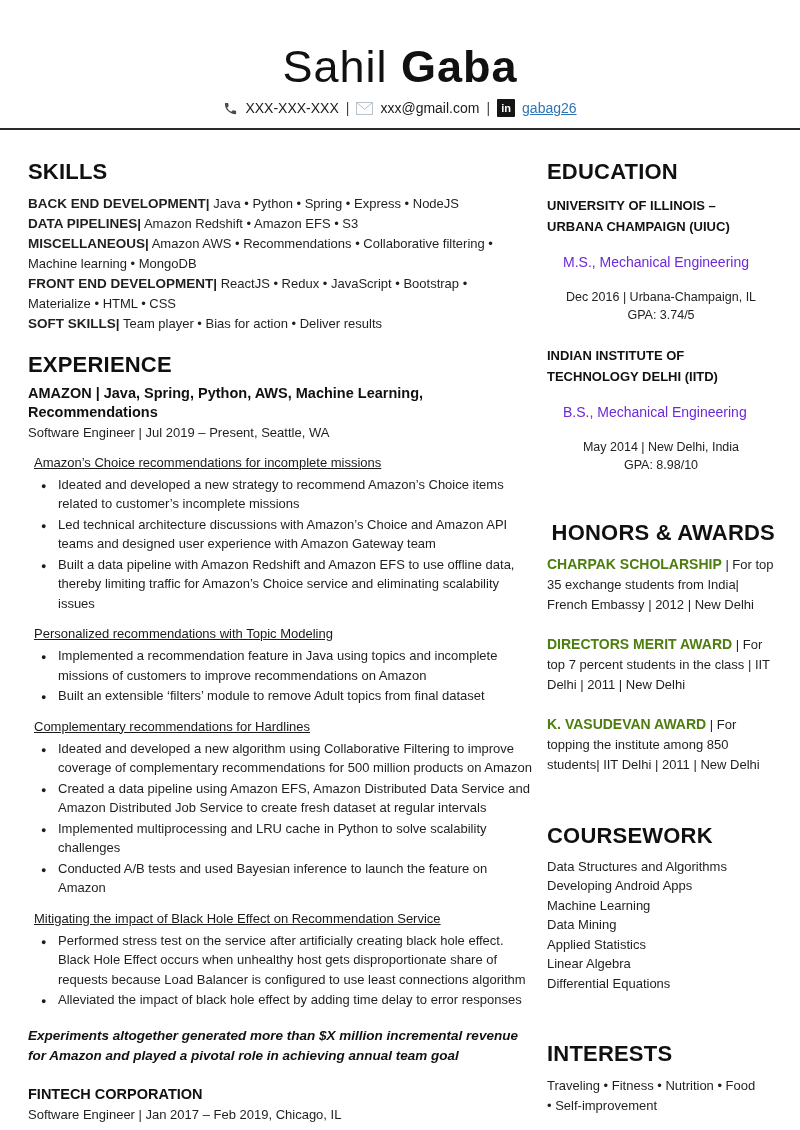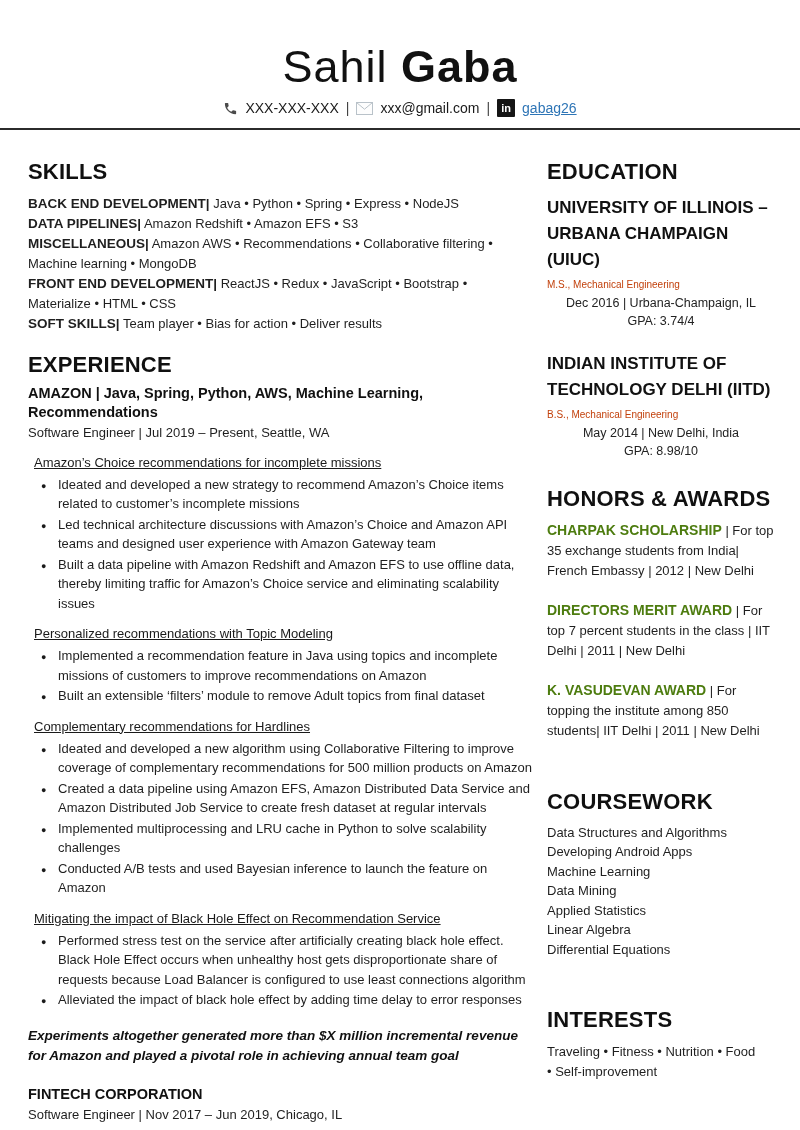--- a/index.html
+++ b/index.html
@@ -38,21 +38,21 @@
   
   .columns { display: flex; gap: 14px; padding: 0 25px 0 28px; }
   .col-left  { width: 505px; flex: none; }
   .col-right { flex: 1; min-width: 0; }
 
   h2.section {
     font-size: 22px; font-weight: 700; color: #101010;
     margin: 30px 0 9px 0; line-height: 1.1; letter-spacing: 0.2px;
   }
   h2.mt-exp { margin-top: 19px; margin-bottom: 6px; }
-  h2.mt-honors { margin-top: 27px; }
+  h2.mt-honors { margin-top: 47px; text-align: right; }
   h2.mt-course { margin-top: 49px; }
   h2.mt-interests { margin-top: 49px; }
 
   
   .skill-line { font-size: 13px; line-height: 20px; margin: 0; }
   .skill-line b { font-size: 13.5px; }
 
   
   .company { font-size: 14.5px; font-weight: 700; margin: 7px 0 0 0; line-height: 19px; color: #111; }
   .company.second { margin-top: 19px; }
@@ -63,22 +63,22 @@
     text-decoration: underline; display: inline-block; color: #1a1a1a;
   }
   ul.bullets { margin: 2px 0 0 0; padding: 0 0 0 13px; list-style: none; }
   li.bullet { font-size: 13px; line-height: 19.5px; padding-left: 17px; position: relative; margin-top: 1px; }
   li.bullet::before { content: "●"; position: absolute; left: 0; top: 2px; font-size: 9px; color: #1a1a1a; }
   .summary { font-size: 13.5px; font-weight: 700; font-style: italic; line-height: 20px; margin: 16px 0 0 0; color: #111; }
 
   
   .school { margin-top: 10px; }
   .school + .school { margin-top: 21px; }
-  .school-name { font-size: 17px; font-weight: 700; line-height: 26px; margin: 0 0 2px 0; color: #111; }
-  .degree { font-size: 10px; line-height: 19px; margin: 0; color: #c2410c; }
+  .school-name { font-size: 13px; font-weight: 700; line-height: 21px; margin: 0 0 2px 0; color: #111; }
+  .degree { font-size: 14px; line-height: 19px; margin: 16px; color: #6d28d9; }
   .edu-meta { font-size: 12.5px; line-height: 18px; margin: 0; color: #222; text-align: center; }
 
   
   .award { font-size: 13px; line-height: 20px; margin: 9px 0 0 0; }
   .award + .award { margin-top: 19px; }
   .award b { font-size: 14px; color: #4d7c0f; }
 
   
   .course { font-size: 13px; line-height: 19.5px; margin: 0; }
   .course:first-of-type { margin-top: 5px; }
@@ -169,38 +169,38 @@
           <p class="project-title">Mitigating the impact of Black Hole Effect on Recommendation Service</p>
           <ul class="bullets">
             <li class="bullet">Performed stress test on the service after artificially creating black hole effect. Black Hole Effect occurs when unhealthy host gets disproportionate share of requests because Load Balancer is configured to use least connections algorithm</li>
             <li class="bullet">Alleviated the impact of black hole effect by adding time delay to error responses</li>
           </ul>
         </div>
 
         <p class="summary">Experiments altogether generated more than $X million incremental revenue for Amazon and played a pivotal role in achieving annual team goal</p>
 
         <p class="company second">FINTECH CORPORATION</p>
-        <p class="job-meta">Software Engineer | Nov 2017 – Jun 2019, Chicago, IL</p>
+        <p class="job-meta">Software Engineer | Jan 2017 – Feb 2019, Chicago, IL</p>
         <ul class="bullets">
           <li class="bullet">Implemented API for custom order management and execution</li>
 
         </ul>
       </section>
     </div>
 
     <div class="col-right">
 
       <section>
         <h2 class="section">EDUCATION</h2>
 
         <div class="school">
           <p class="school-name">UNIVERSITY OF ILLINOIS – URBANA CHAMPAIGN (UIUC)</p>
           <p class="degree">M.S., Mechanical Engineering</p>
           <p class="edu-meta">Dec 2016 | Urbana-Champaign, IL</p>
-          <p class="edu-meta">GPA: 3.74/4</p>
+          <p class="edu-meta">GPA: 3.74/5</p>
         </div>
 
         <div class="school">
           <p class="school-name">INDIAN INSTITUTE OF TECHNOLOGY DELHI (IITD)</p>
           <p class="degree">B.S., Mechanical Engineering</p>
           <p class="edu-meta">May 2014 | New Delhi, India</p>
           <p class="edu-meta">GPA: 8.98/10</p>
         </div>
       </section>
 

